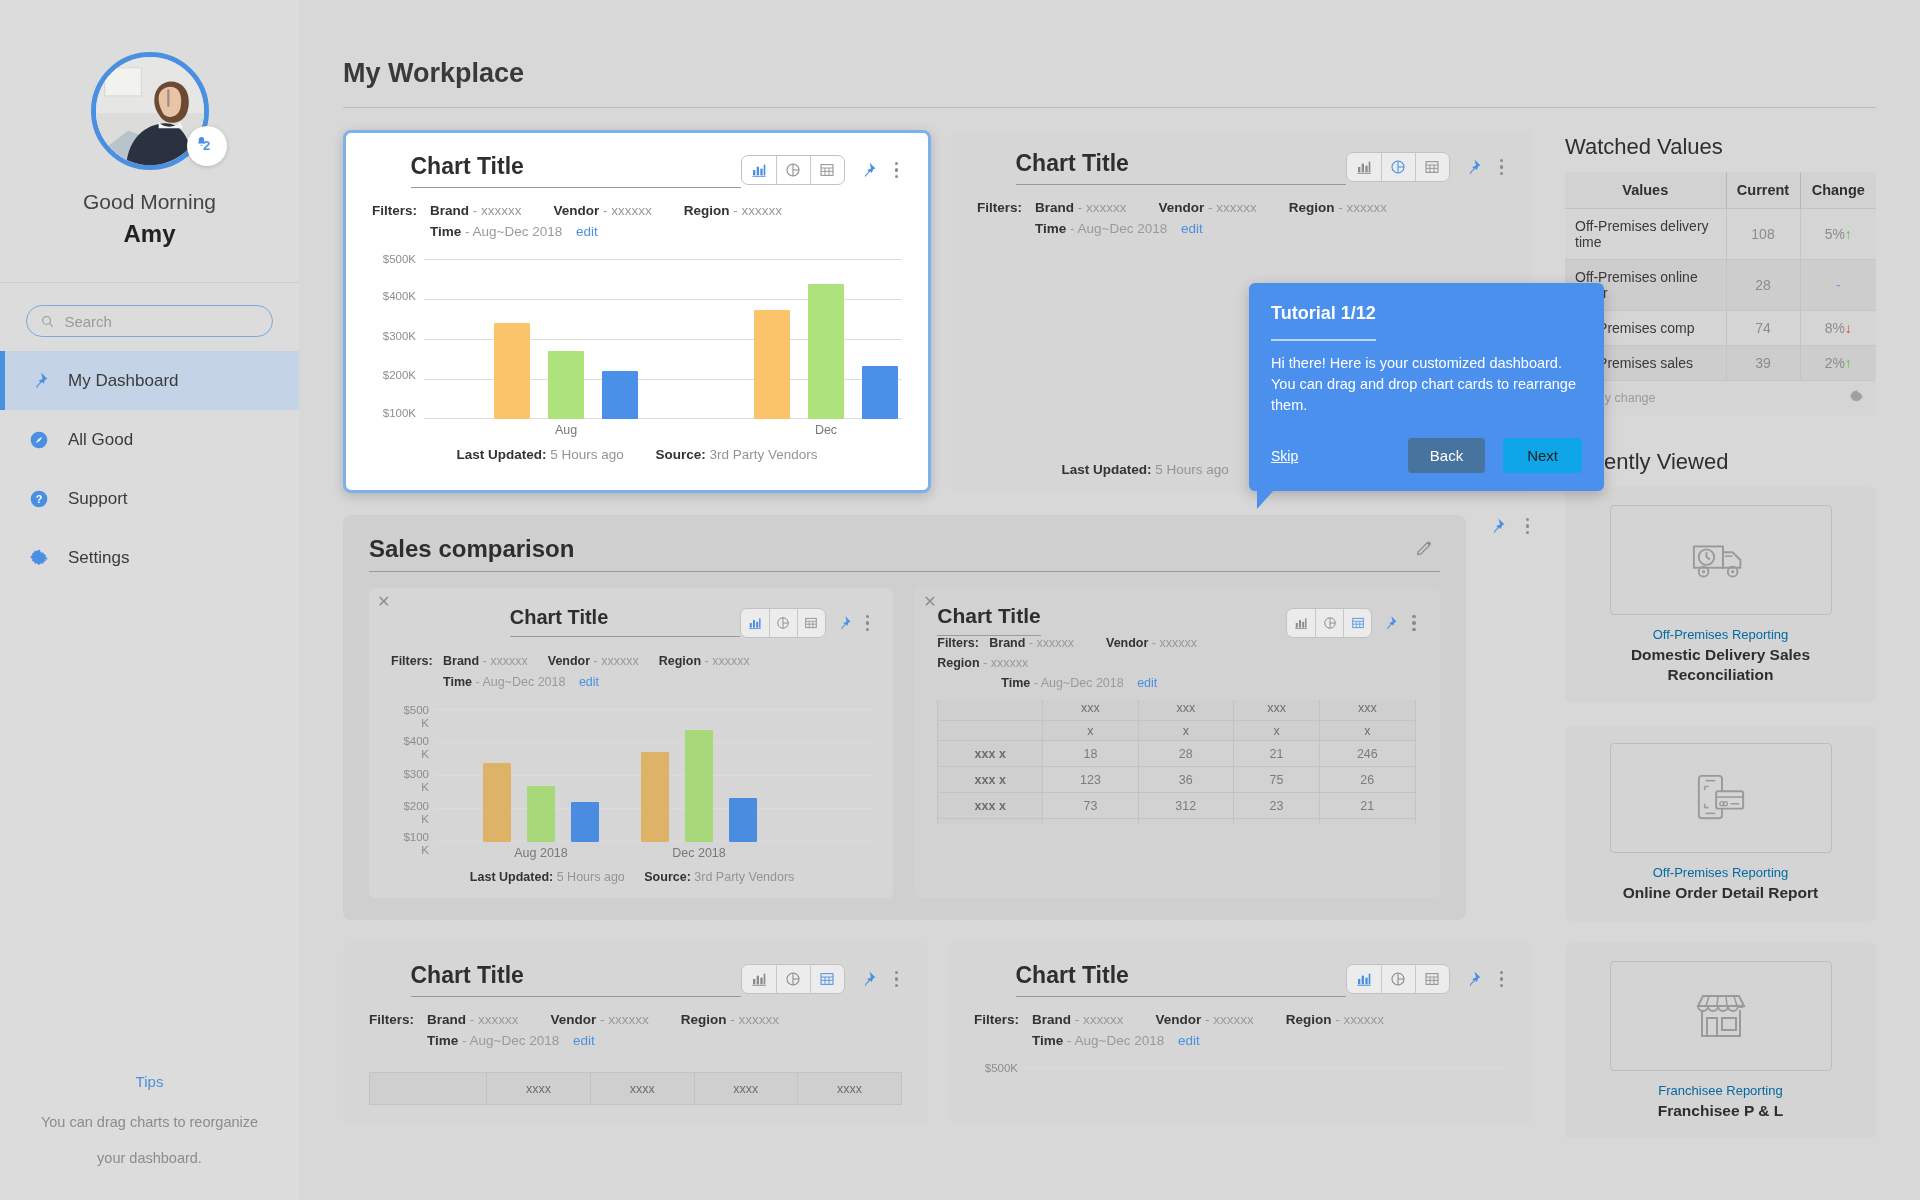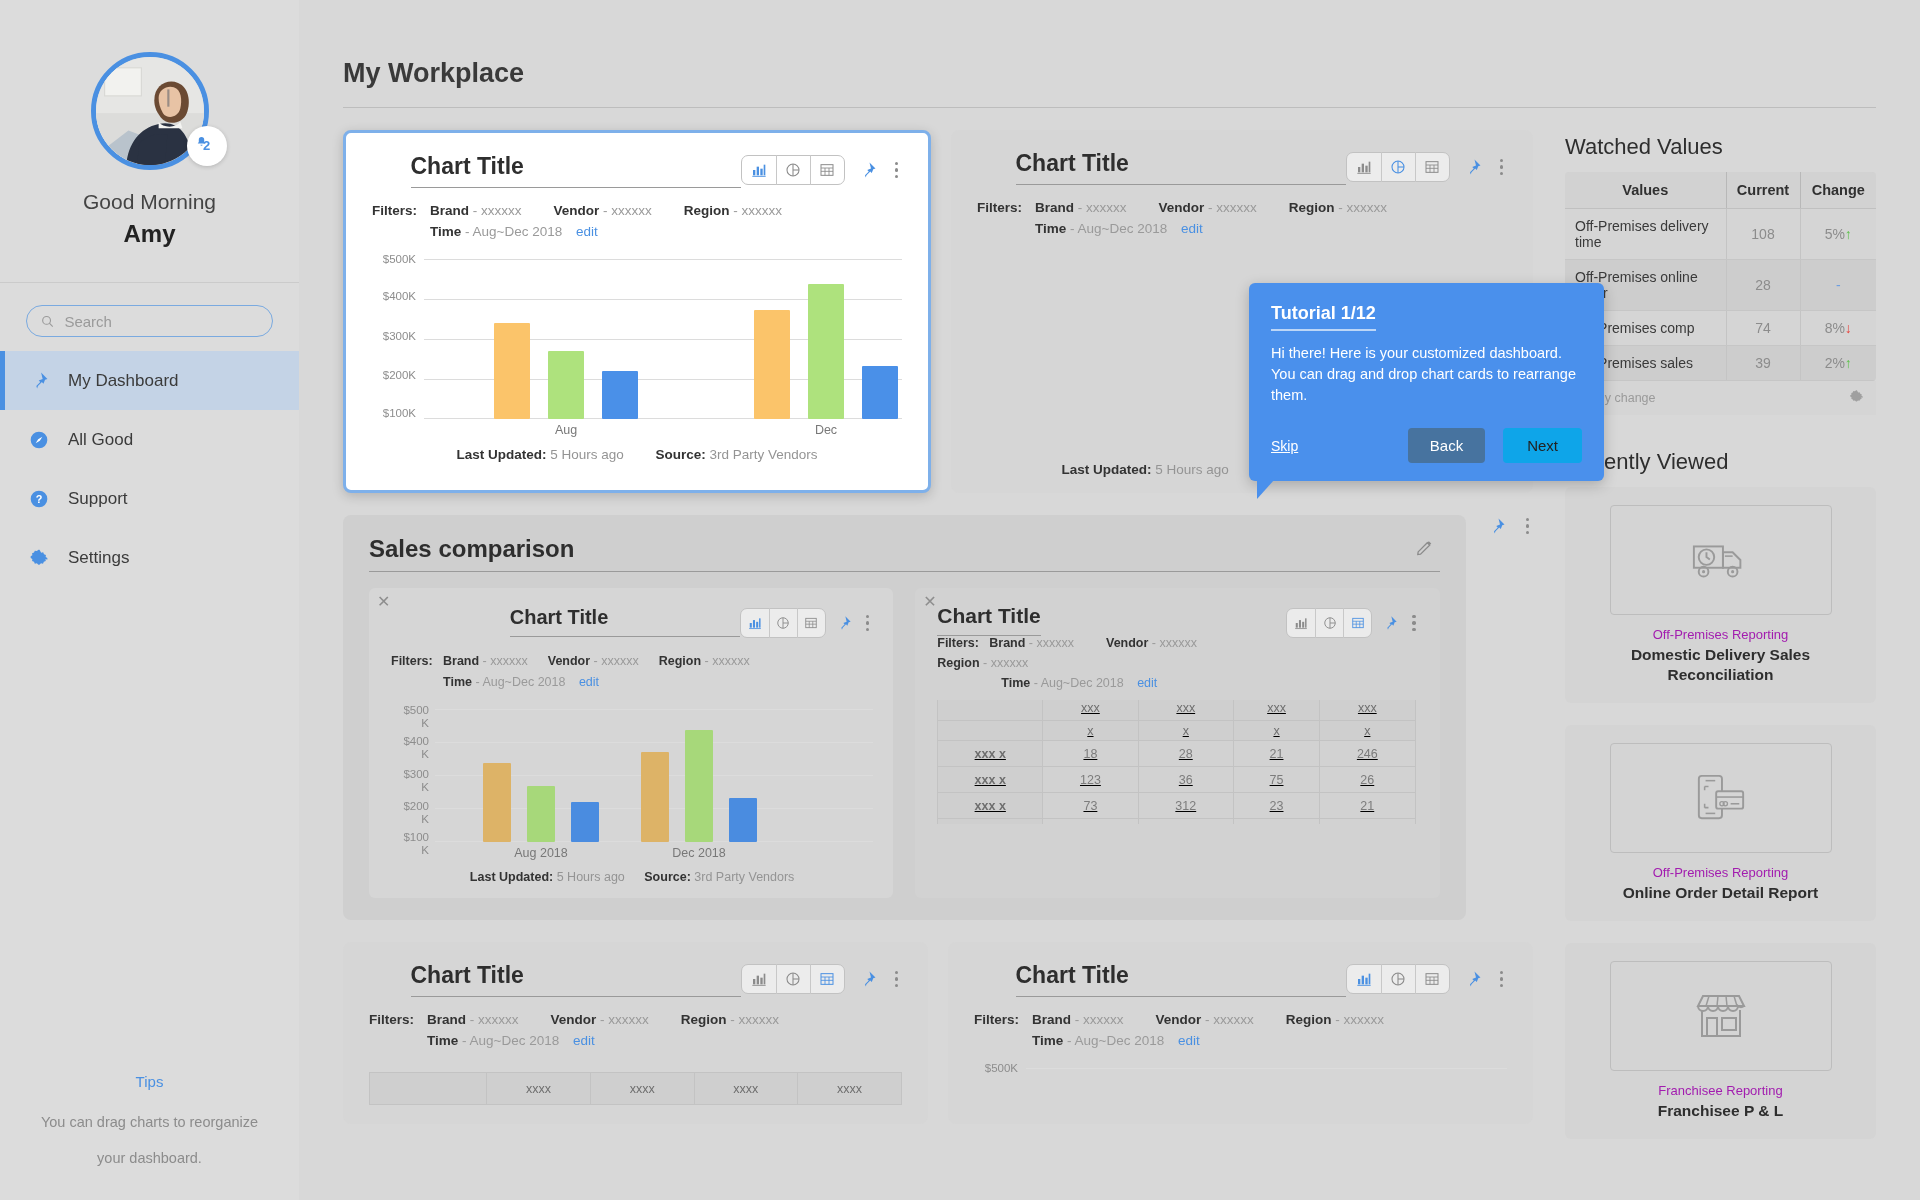--- a/index.html
+++ b/index.html
@@ -195,36 +195,36 @@
   .rv-wrap { margin-top: 34px; }
   .rv-card {
     background: #d4d4d4; border-radius: 6px; padding: 18px 18px 18px 18px;
     margin-bottom: 22px; text-align: center; cursor: pointer;
   }
   .rv-thumb {
     border: 1px solid #bdbdbd; border-radius: 4px; height: 110px;
     display: flex; align-items: center; justify-content: center; margin: 0 auto;
     max-width: 222px;
   }
-  .rv-cat { margin-top: 12px; font-size: 13px; color: #a21caf; }
+  .rv-cat { margin-top: 12px; font-size: 13px; color: #0369a1; }
   .rv-name { margin-top: 3px; font-size: 15.5px; font-weight: bold; color: #2e2e2e; line-height: 20px; }
 
   
   .tutorial {
     position: absolute; left: 950px; top: 283px; width: 355px;
     background: #4a90ec; border-radius: 6px; padding: 20px 22px 18px 22px;
     box-shadow: 0 4px 14px rgba(0,0,0,.22); z-index: 50;
   }
   .tutorial::after {
     content: ""; position: absolute; left: 8px; bottom: -18px;
     border-left: 18px solid #4a90ec; border-bottom: 20px solid transparent;
   }
   .tut-title {
     color: #fff; font-size: 18px; font-weight: bold;
-    display: inline-block; border-bottom: 2px solid #bcd6f7; padding-bottom: 5px;
+    display: inline-block; border-bottom: 2px solid #bcd6f7; padding-bottom: 15px;
   }
   .tut-body { color: #fff; font-size: 14.5px; line-height: 21px; margin-top: 12px; }
   .tut-actions { display: flex; align-items: center; margin-top: 22px; }
   .tut-skip {
     color: #fff; font-size: 14px; text-decoration: underline; cursor: pointer;
   }
   .tut-btns { margin-left: auto; display: flex; gap: 18px; }
   .tut-back {
     background: #47739f; color: #fff; border: 0; border-radius: 4px;
     padding: 9px 22px; font-size: 15px; cursor: pointer;
@@ -678,21 +678,21 @@
                     </div>
                     <div class="filters-row2" style="padding-left:64px;margin-top:2px;">
                       <b class="flabel">Time</b>
                       <span class="fval">- Aug~Dec 2018</span>
                       <span class="edit-link">edit</span>
                     </div>
                   </div>
                 </div>
 
                 <div style="margin-top:58px;position:relative;overflow:hidden;height:124px;">
-                  <div style="position:absolute;top:-6px;left:0;right:4px;text-align:center;text-decoration:underline;">
+                  <div style="position:absolute;top:-6px;left:0;right:4px;text-align:center;">
                     <table class="mini-table" style="margin-top:0;">
                       <tbody>
                           <tr>
                         <th style="width:22%"></th>
                         <th>xxx</th>
                         <th>xxx</th>
                         <th>xxx</th>
                         <th>xxx</th>
                       </tr>
                       <tr>

